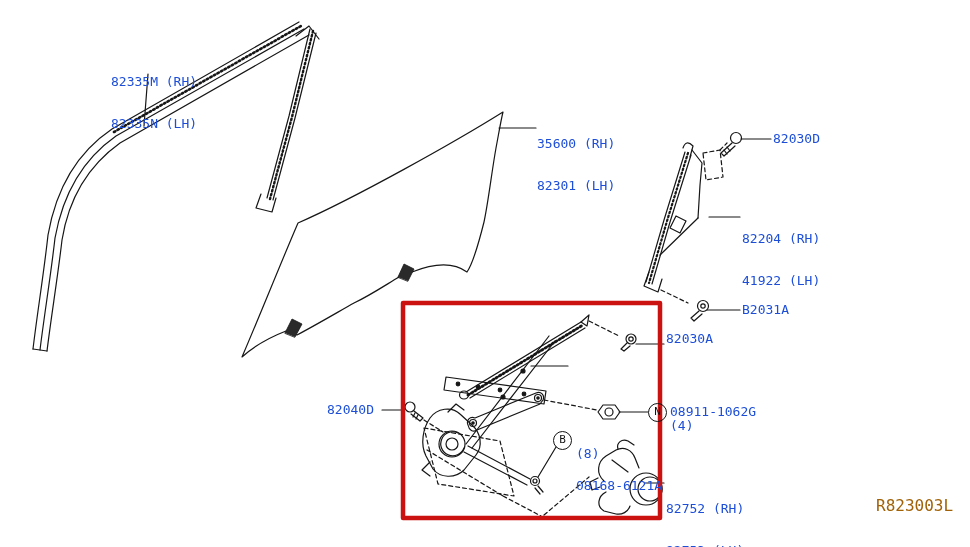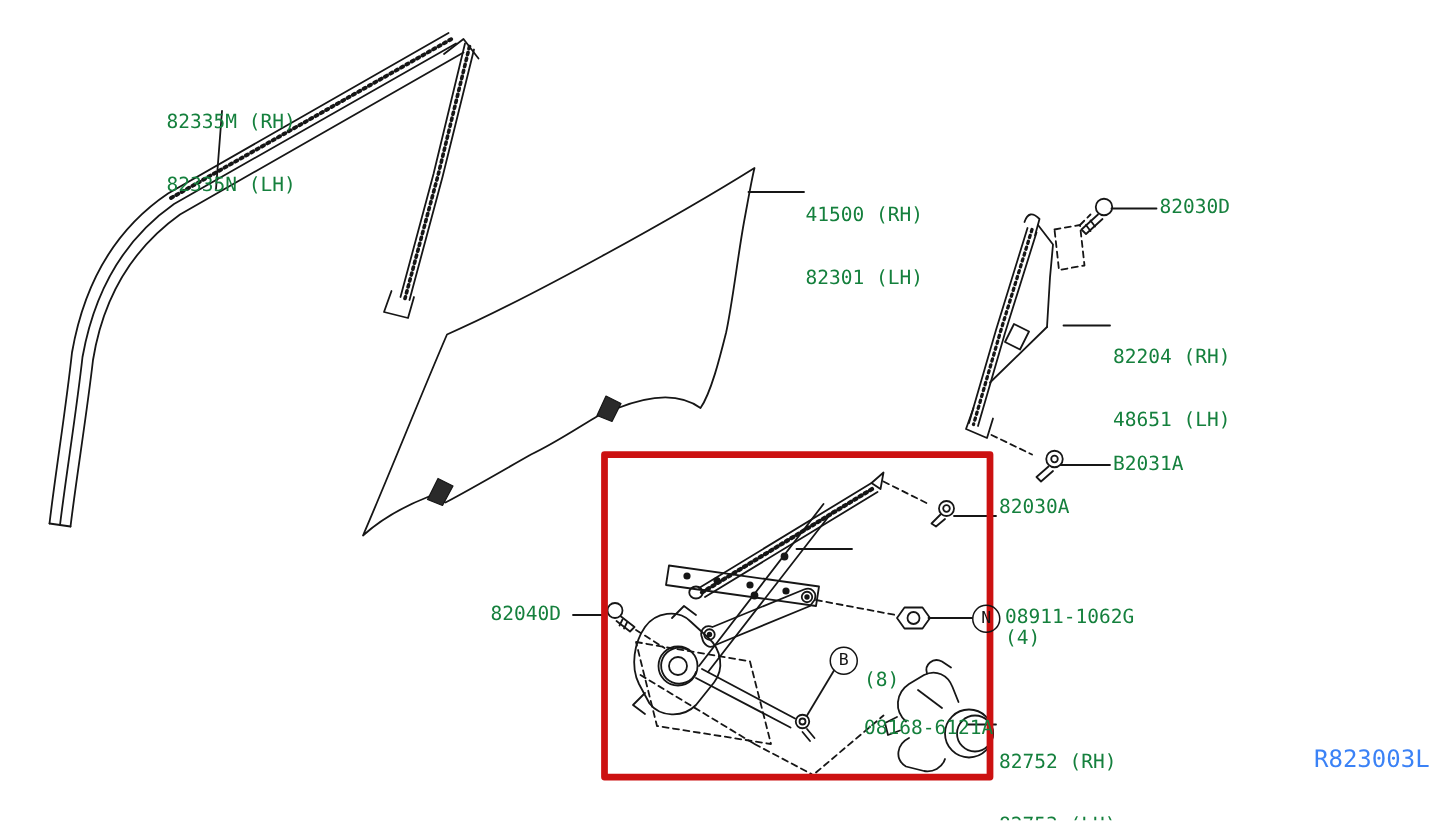--- a/index.html
+++ b/index.html
@@ -1,21 +1,21 @@
 <!DOCTYPE html>
 <html><head>
 <meta charset="utf-8">
 <style>
   html,body{margin:0;padding:0;background:#fff;}
   #stage{position:relative;width:970px;height:547px;background:#ffffff;overflow:hidden;
          font-family:"DejaVu Sans Mono",monospace;}
   #art{position:absolute;left:0;top:0;}
-  .lbl{position:absolute;font:13px/14px "DejaVu Sans Mono",monospace;color:#15803d;white-space:pre;}
+  .lbl{position:absolute;font:13px/14px "DejaVu Sans Mono",monospace;color:#1d4ed8;white-space:pre;}
   .lbl div{white-space:pre;}
-  .ref{font:16px/17px "DejaVu Sans Mono",monospace;color:#3b82f6;}
+  .ref{font:16px/17px "DejaVu Sans Mono",monospace;color:#a16207;}
   .callout{position:absolute;width:17px;height:17px;border:1.4px solid #141414;border-radius:50%;
            font:11px/16px "DejaVu Sans Mono",monospace;color:#141414;text-align:center;background:transparent;}
 </style>
 </head>
 <body>
 
 <div id="stage">
 
   <svg id="art" width="970" height="547" viewBox="0 0 970 547" fill="none" stroke="#161616" stroke-width="1.2" stroke-linecap="round" stroke-linejoin="round">
 
@@ -152,29 +152,29 @@
 
     <rect x="403" y="303" width="257" height="215" stroke="#cc1111" stroke-width="4.5"></rect>
   </svg>
 
   <div class="lbl" style="left:111px;top:47px;">
     <div>82335M (RH)</div>
     <div>82335N (LH)</div>
   </div>
 
   <div class="lbl" style="left:537px;top:109px;">
-    <div>41500 (RH)</div>
+    <div>35600 (RH)</div>
     <div>82301 (LH)</div>
   </div>
 
   <div class="lbl" style="left:773px;top:132px;">82030D</div>
 
   <div class="lbl" style="left:742px;top:204px;">
     <div>82204 (RH)</div>
-    <div>48651 (LH)</div>
+    <div>41922 (LH)</div>
   </div>
 
   <div class="lbl" style="left:742px;top:303px;">B2031A</div>
 
   <div class="lbl" style="left:666px;top:332px;">82030A</div>
 
 
   <div class="lbl" style="left:327px;top:403px;text-align:right;">82040D</div>
 
   <div class="callout" style="left:648px;top:403px;">N</div>

